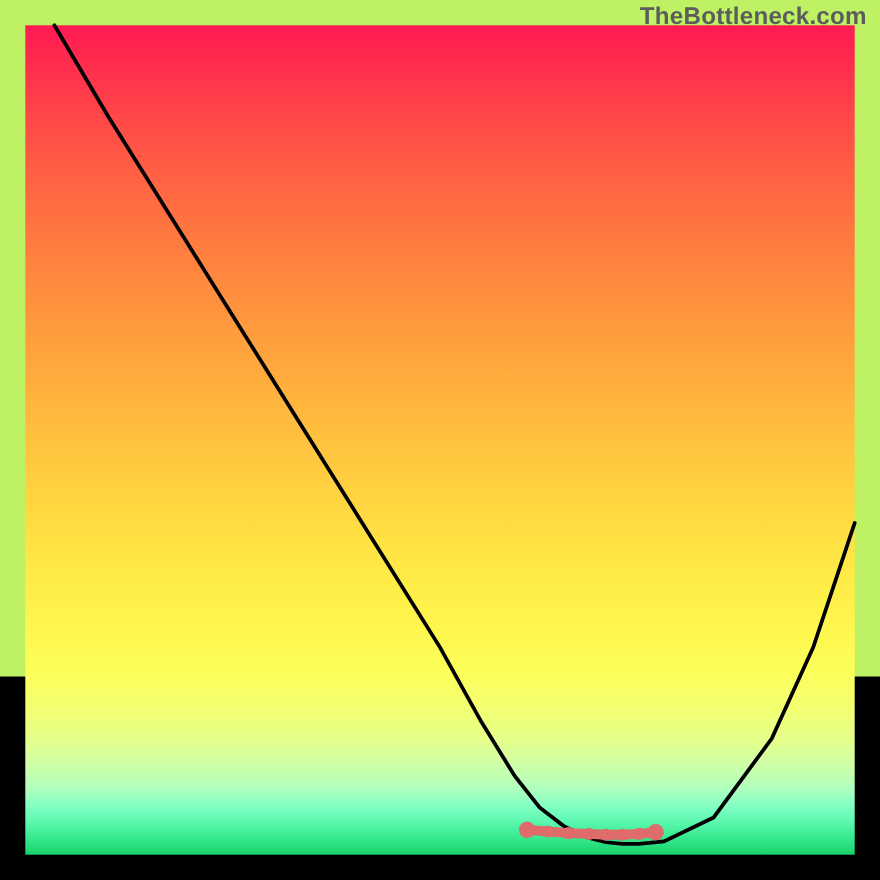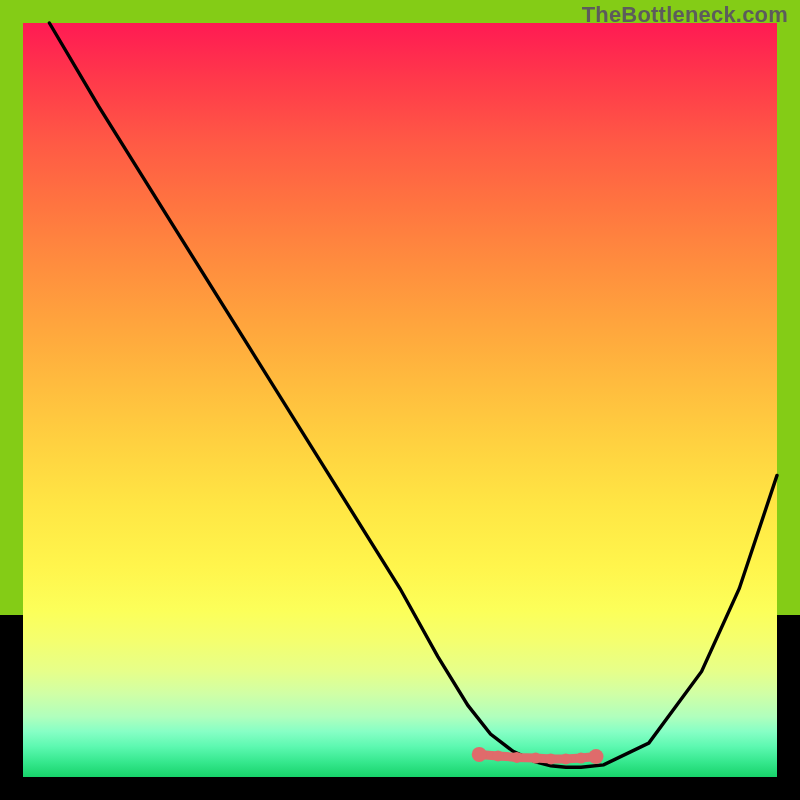--- a/index.html
+++ b/index.html
@@ -1,21 +1,21 @@
 <!DOCTYPE html>
 <html><head>
 <meta charset="utf-8">
 <style>
   * { margin: 0; padding: 0; box-sizing: border-box; }
   html, body { width: 800px; height: 800px; overflow: hidden; background: #000; }
   .frame {
     position: relative;
     width: 800px;
     height: 615px;
-    background: #84cc16;
+    background: #bef264;
   }
   .watermark {
     position: absolute;
     top: 2px;
     right: 12px;
     font-family: Arial, Helvetica, sans-serif;
     font-size: 22px;
     font-weight: 600;
     color: #5c5c5c;
     letter-spacing: 0.2px;

